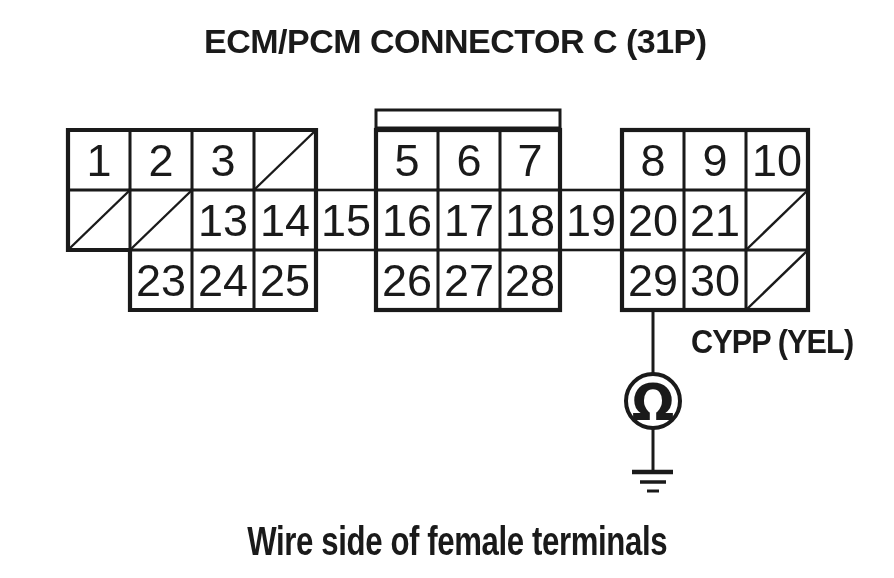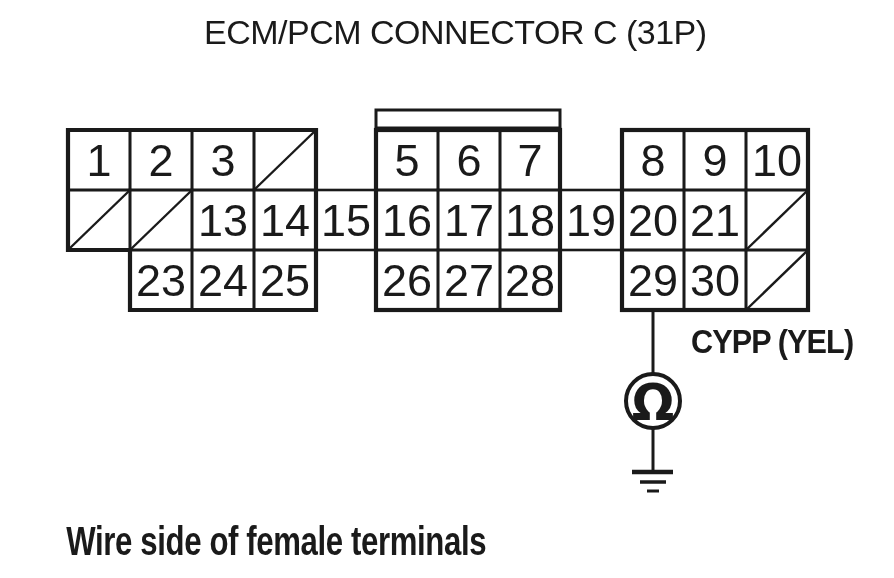--- a/index.html
+++ b/index.html
@@ -6,29 +6,31 @@
   #stage{
     position:relative;
     width:894px;height:578px;
     background:#ffffff;
     font-family:"Liberation Sans",sans-serif;
     color:#1a1a1a;
     overflow:hidden;
   }
   .title{
     position:absolute;
-    left:204px;top:13px;
+    left:204px;top:22px;
     font-size:34px;
-    font-weight:normal;
+    font-weight:bold;
     letter-spacing:-0.5px;
     white-space:nowrap;
   }
   .caption-wrap{
     position:absolute;
     left:0;right:0;top:518px;
+    text-align:center;
+    padding-left:20px;
   }
   .caption-wrap span{
     display:inline-block;
     font-size:41px;
     font-weight:bold;
     letter-spacing:-0.5px;
     transform:scaleX(0.76);
     transform-origin:center;
     white-space:nowrap;
   }

